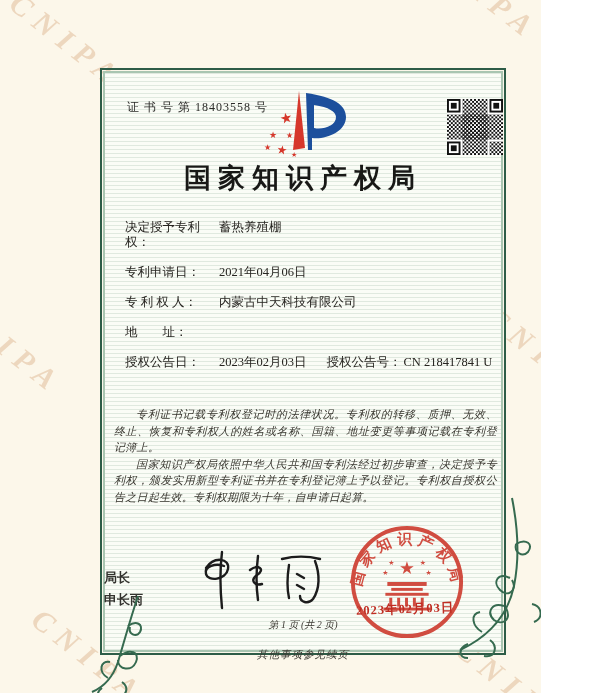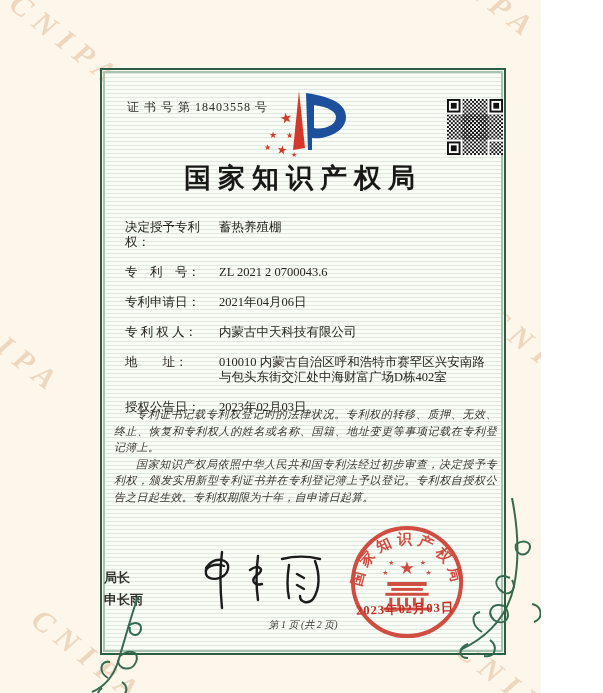--- a/index.html
+++ b/index.html
@@ -101,38 +101,37 @@
       </svg>
 
       <div class="title">国家知识产权局</div>
 
       <div class="fields">
         <div class="field-row">
           <span class="field-label">决定授予专利权：</span>
           <span class="field-value">蓄热养殖棚</span>
         </div>
         <div class="field-row">
-          <span class="field-label">专　利　号：</span>
-          <span class="field-value">ZL 2021 2 0700043.6</span>
-        </div>
-        <div class="field-row">
           <span class="field-label">专利申请日：</span>
           <span class="field-value">2021年04月06日</span>
         </div>
         <div class="field-row">
           <span class="field-label">专 利 权 人：</span>
           <span class="field-value">内蒙古中天科技有限公司</span>
         </div>
         <div class="field-row addr">
           <span class="field-label">地　　址：</span>
-          <span class="field-value">010010 内蒙古自治区呼和浩特市赛罕区兴安南路与包头东街交汇处中海财富广场D栋402室</span>
         </div>
         <div class="field-row double">
           <span class="field-label">授权公告日：</span>
           <span>2023年02月03日</span>
+          <span class="pair2">
+            <span class="field-label">授权公告号：</span>
+            <span>CN 218417841 U</span>
+          </span>
         </div>
       </div>
 
       <div class="paras">
         <p>专利证书记载专利权登记时的法律状况。专利权的转移、质押、无效、终止、恢复和专利权人的姓名或名称、国籍、地址变更等事项记载在专利登记簿上。</p>
         <p>国家知识产权局依照中华人民共和国专利法经过初步审查，决定授予专利权，颁发实用新型专利证书并在专利登记簿上予以登记。专利权自授权公告之日起生效。专利权期限为十年，自申请日起算。</p>
       </div>
 
       <div class="sig-labels">
         <div>局长</div>
@@ -199,14 +198,15 @@
           <path d="M44,146 C52,152 50,164 38,162"></path>
           <path d="M70,50 C80,44 88,50 82,58 C76,64 68,58 70,50"></path>
           <path d="M22,150 C12,154 12,164 22,164"></path>
           <path d="M86,110 C96,112 98,124 88,128"></path>
         </g>
       </svg>
 
       <div class="page-num">第 1 页 (共 2 页)</div>
     </div>
 
+    <div class="footer-note">其他事项参见续页</div>
   </div>
 </div>
 
 </body></html>

